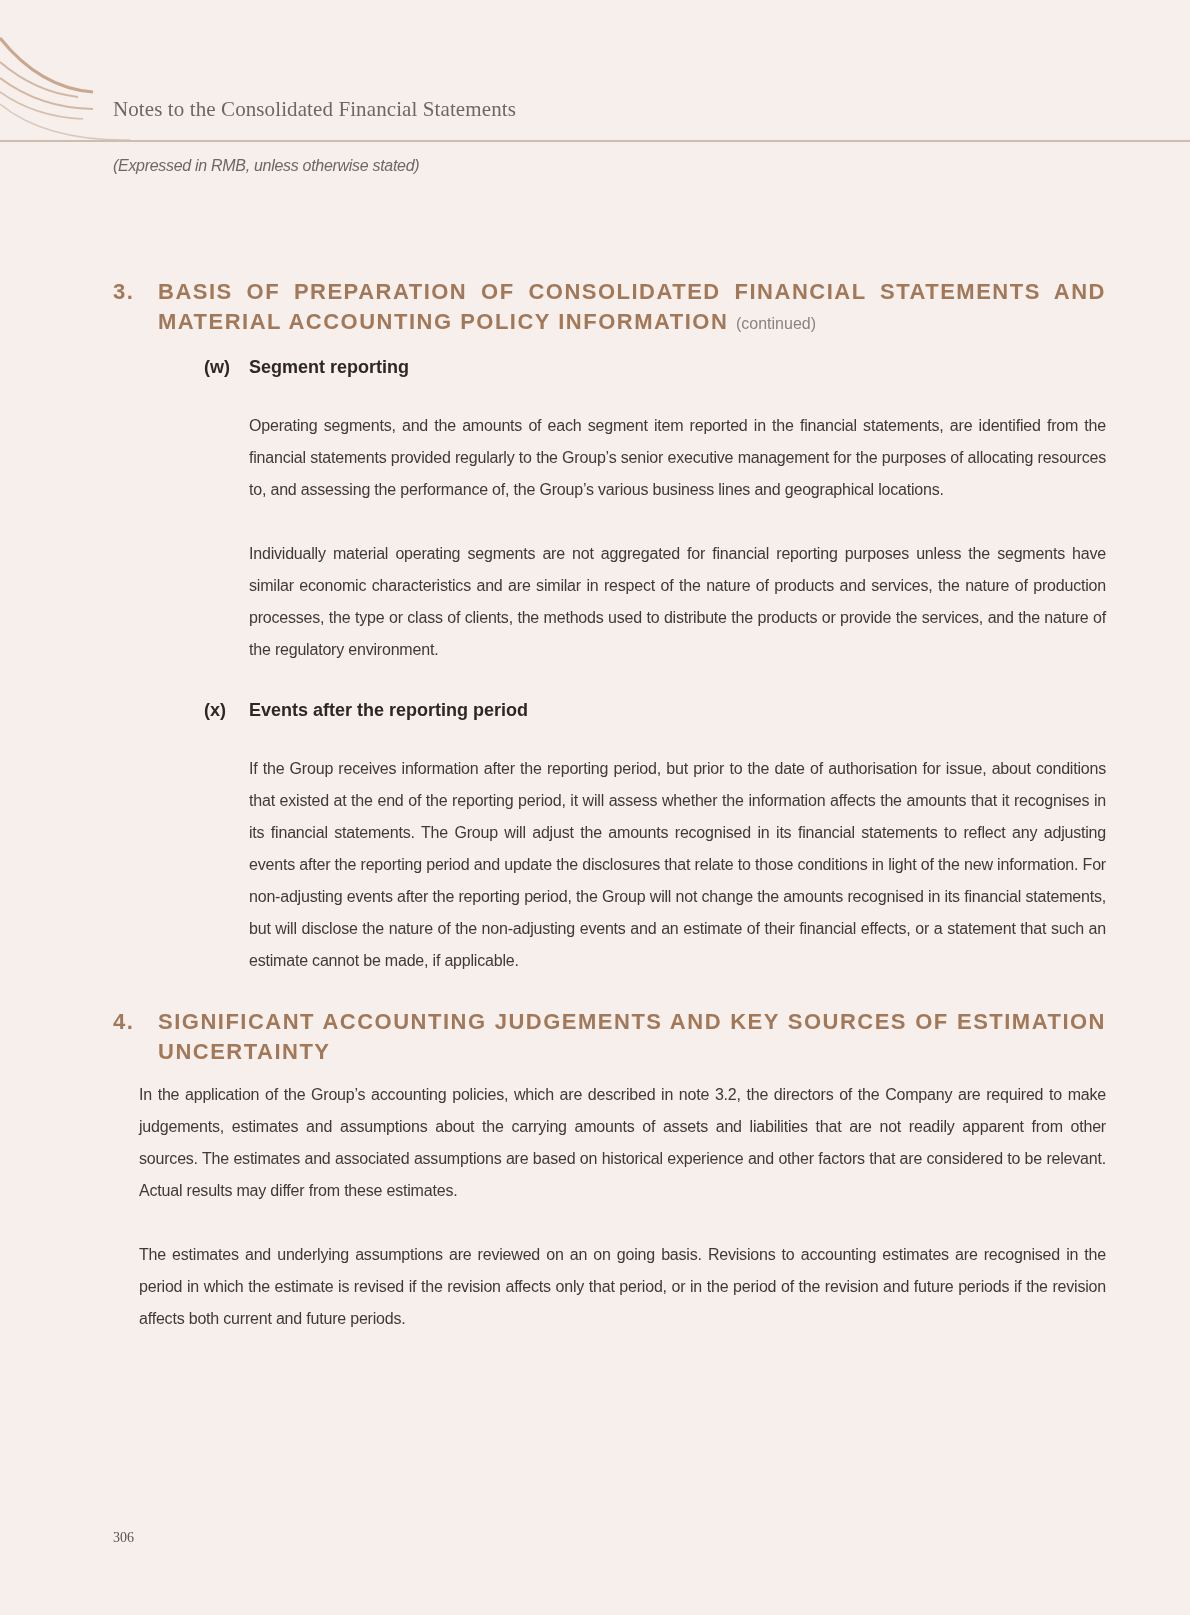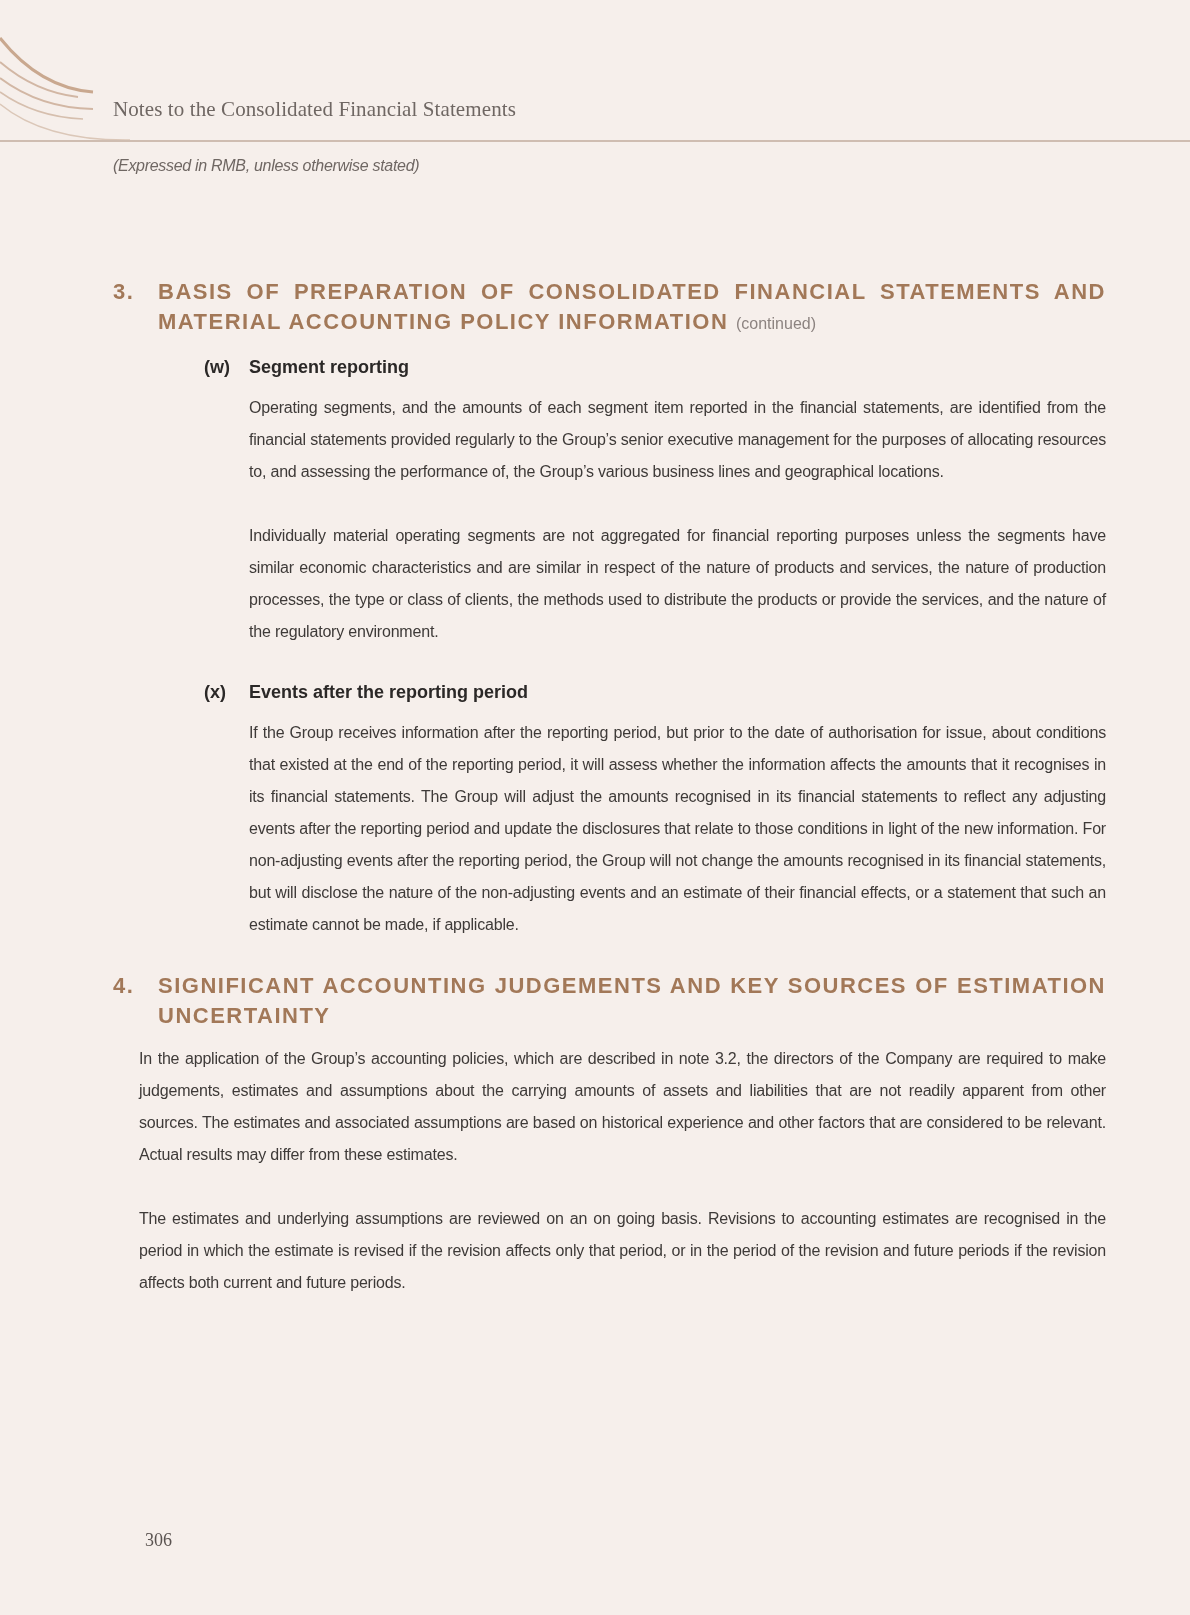--- a/index.html
+++ b/index.html
@@ -28,27 +28,27 @@
     margin-left:45px; margin-top:14px; font-weight:bold; font-size:20px; color:#7a5c45; line-height:28px;
   }
   .h2 .num { display:inline-block; width:46px; }
   .h3 {
     margin-left:91px; margin-top:14px; display:flex; font-weight:bold; font-size:18px; color:#2b2827; line-height:28px;
   }
   .h3 .num { width:45px; flex:none; }
   .para {
     font-size:16px; line-height:32px; text-align:justify; color:#3e3a38; letter-spacing:-0.2px;
   }
-  .p-w { margin-left:136px; margin-top:11px; }
+  .p-w { margin-left:136px; margin-top:29px; }
   .p-gap { margin-top:32px; }
   .p-4 { margin-left:26px; }
   .sec4 { margin-top:30px; }
   .page-num {
     position:absolute; left:113px; top:1530px; font-family:"Liberation Serif", serif;
-    font-size:18px; color:#5a5350;margin-left:32px;
+    font-size:14px; color:#5a5350;
   }
 </style>
 </head>
 <body>
 
 <svg class="deco" width="130" height="150" viewBox="0 0 130 150">
   <path d="M0 38 Q40 88 93 92" stroke="#c9a88f" stroke-width="3" fill="none"></path>
   <path d="M0 62 Q35 92 78 97" stroke="#d2b7a4" stroke-width="2" fill="none"></path>
   <path d="M0 78 Q40 108 93 109" stroke="#d2b7a4" stroke-width="2" fill="none"></path>
   <path d="M0 92 Q35 117 83 119" stroke="#d6bfae" stroke-width="1.6" fill="none"></path>

